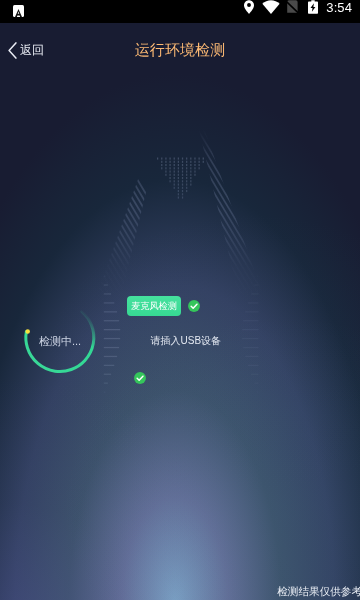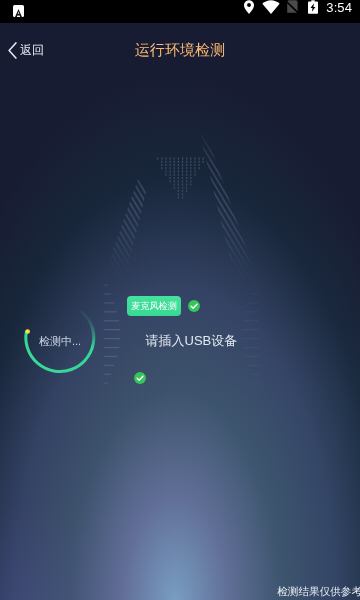--- a/index.html
+++ b/index.html
@@ -54,21 +54,21 @@
   .rows { position:absolute; left:127px; top:296px; z-index:10; }
   .row { position:relative; height:20px; margin-bottom:16px; display:flex; align-items:center; }
   .chip {
     width:54px; height:20px; border-radius:4px;
     background:linear-gradient(180deg,#46e19e 0%,#37d993 100%);
     color:#fff; font-size:9.2px; display:flex; align-items:center; justify-content:center;
     letter-spacing:0; padding-top:0;
   }
   .check { width:12px; height:12px; margin-left:6.5px; margin-top:.5px; flex:none; }
   .check.hidden { visibility:hidden; }
-  .detail { color:#e4e9f2; font-size:13px; white-space:nowrap; margin-top:-1.5px; }
+  .detail { color:#e4e9f2; font-size:10px; margin-left:5px; white-space:nowrap; margin-top:-1.5px; }
 
   .spinner { position:absolute; left:16px; top:294px; width:90px; height:90px; z-index:10; }
   .spinner-label { position:absolute; left:26px; top:334px; width:68px;
     text-align:center; color:#cfd6e6; font-size:11px; z-index:11; letter-spacing:0; }
 
   .footnote { position:absolute; right:-2px; bottom:1px; color:#ecf0f7; font-size:10.6px; z-index:10; letter-spacing:0; }
 </style>
 </head>
 <body>
 

